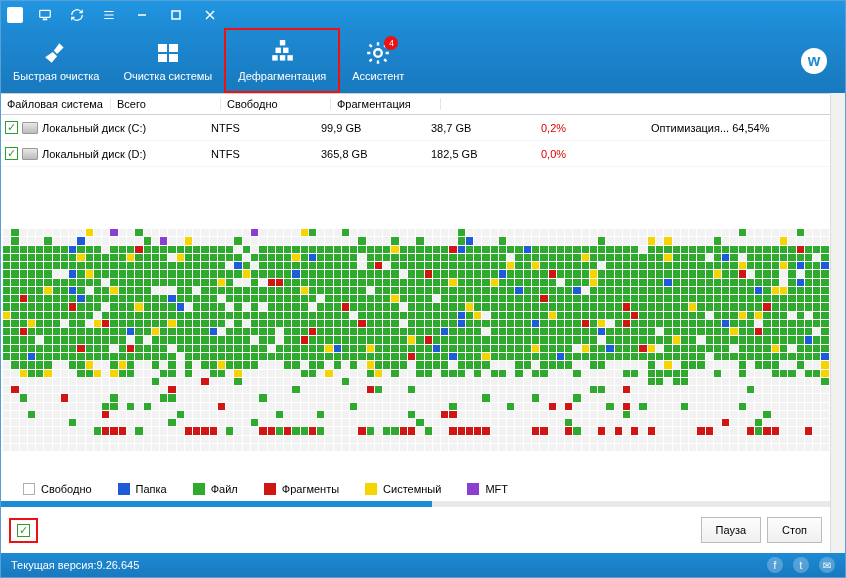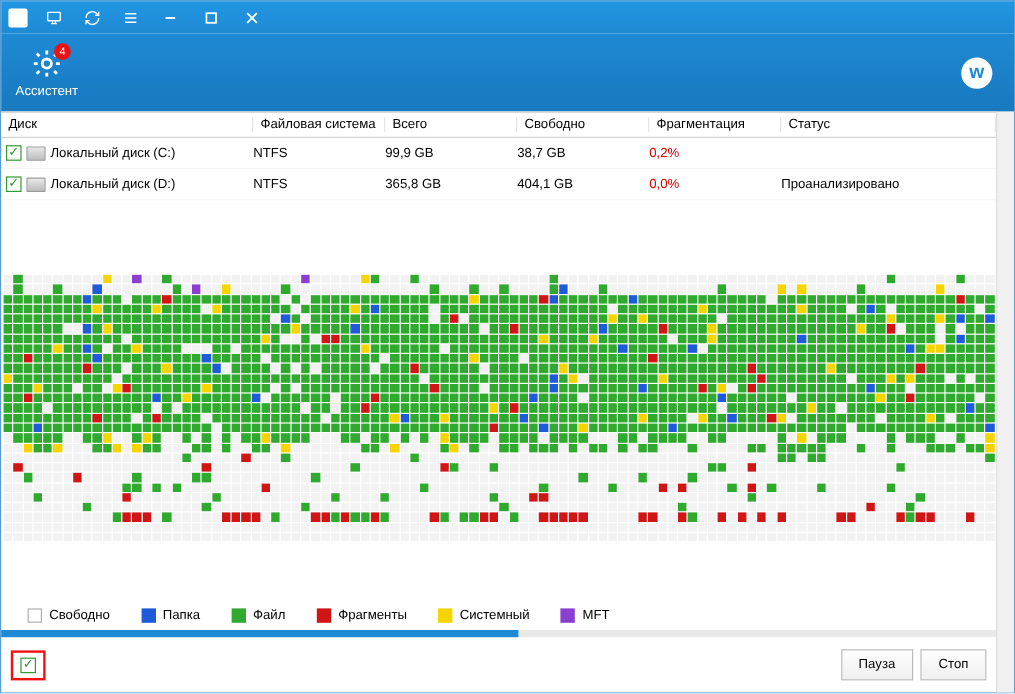--- a/index.html
+++ b/index.html
@@ -93,68 +93,99 @@
             <line x1="1" y1="1" x2="9" y2="9" stroke="#fff" stroke-width="1.5"></line>
             <line x1="9" y1="1" x2="1" y2="9" stroke="#fff" stroke-width="1.5"></line>
           </svg>
         </div>
     </div>
   </div>
 
   <div class="toolbar">
     <div class="tab">
       <span class="tool-icon">
+        <svg width="28" height="28" viewBox="0 0 24 24" fill="#fff">
+            <path d="M14 2l-2 8-8 4 6 6 4-8 8-2-8-8z" opacity=".0"></path>
+            <path d="M15 3l4 4-6 6-3-3 5-7zM9 11l4 4-5 6-6-5 7-5z"></path>
+          </svg>
+      </span>
+      <span>Быстрая очистка</span>
+    </div>
+    <div class="tab">
+      <span class="tool-icon">
+        <svg width="24" height="24" viewBox="0 0 24 24" fill="#fff">
+            <rect x="2" y="3" width="9" height="8"></rect>
+            <rect x="13" y="3" width="9" height="8"></rect>
+            <rect x="2" y="13" width="9" height="8"></rect>
+            <rect x="13" y="13" width="9" height="8"></rect>
+          </svg>
+      </span>
+      <span>Очистка системы</span>
+    </div>
+    <div class="tab selected">
+      <span class="tool-icon">
+        <svg width="26" height="26" viewBox="0 0 24 24" fill="#fff">
+            <rect x="3" y="14" width="5" height="5"></rect>
+            <rect x="10" y="14" width="5" height="5"></rect>
+            <rect x="17" y="14" width="5" height="5"></rect>
+            <rect x="6" y="7" width="5" height="5"></rect>
+            <rect x="13" y="7" width="5" height="5"></rect>
+            <rect x="10" y="0" width="5" height="5"></rect>
+          </svg>
+      </span>
+      <span>Дефрагментация</span>
+    </div>
+    <div class="tab">
+      <span class="tool-icon">
         <svg width="26" height="26" viewBox="0 0 24 24" fill="none" stroke="#fff" stroke-width="2.2">
             <circle cx="12" cy="12" r="3.5"></circle>
             <path d="M12 2v3M12 19v3M4.2 4.2l2.1 2.1M17.7 17.7l2.1 2.1M2 12h3M19 12h3M4.2 19.8l2.1-2.1M17.7 6.3l2.1-2.1"></path>
           </svg>
       </span>
       <span class="badge">4</span>
       <span>Ассистент</span>
     </div>
     <div class="spacer"></div>
     <div class="brand">
       <span class="brand-icon">w</span>
     </div>
   </div>
 
   <div class="content-row">
   <div class="content-main">
   <div class="table-header">
-    <div class="col-disk">Диск</div>
     <div class="col-fs">Файловая система</div>
     <div class="col-total">Всего</div>
     <div class="col-free">Свободно</div>
     <div class="col-frag" style="color:#000">Фрагментация</div>
-    <div class="col-status">Статус</div>
   </div>
 
   <div class="rows-area">
     <div class="row">
       <div class="col-disk">
         <span class="check">✓</span>
         <span class="disk-icon"></span>
         <span>Локальный диск (C:)</span>
       </div>
       <div class="col-fs">NTFS</div>
       <div class="col-total">99,9 GB</div>
       <div class="col-free">38,7 GB</div>
       <div class="col-frag">0,2%</div>
+      <div class="col-status">Оптимизация... 64,54%</div>
     </div>
     <div class="row">
       <div class="col-disk">
         <span class="check">✓</span>
         <span class="disk-icon"></span>
         <span>Локальный диск (D:)</span>
       </div>
       <div class="col-fs">NTFS</div>
       <div class="col-total">365,8 GB</div>
-      <div class="col-free">404,1 GB</div>
+      <div class="col-free">182,5 GB</div>
       <div class="col-frag">0,0%</div>
-      <div class="col-status">Проанализировано</div>
     </div>
     <div style="height:60px"></div>
   </div>
 
   <div class="defrag-map">
     <div class="map-grid" id="map-grid">
             <div class="cell" style="background: rgb(242, 242, 242);"></div>
             <div class="cell" style="background: rgb(47, 170, 47);"></div>
             <div class="cell" style="background: rgb(242, 242, 242);"></div>
             <div class="cell" style="background: rgb(242, 242, 242);"></div>
@@ -2897,14 +2928,23 @@
             <span>Пауза</span>
           </button>
     <button class="btn">
             <span>Стоп</span>
           </button>
   </div>
   </div>
   <div class="scrollbar"></div>
   </div>
 
+  <div class="statusbar">
+    <span>Текущая версия:</span>
+    <span>9.26.645</span>
+    <div class="soc">
+      <span>f</span>
+      <span>t</span>
+      <span>✉</span>
+    </div>
+  </div>
 
 </div>
 
 </body></html>

